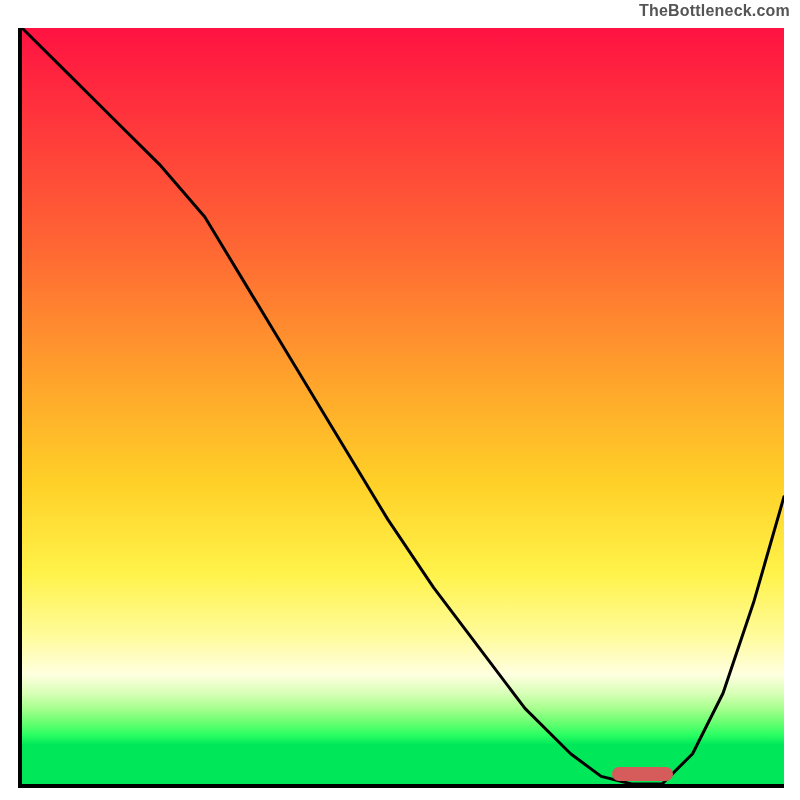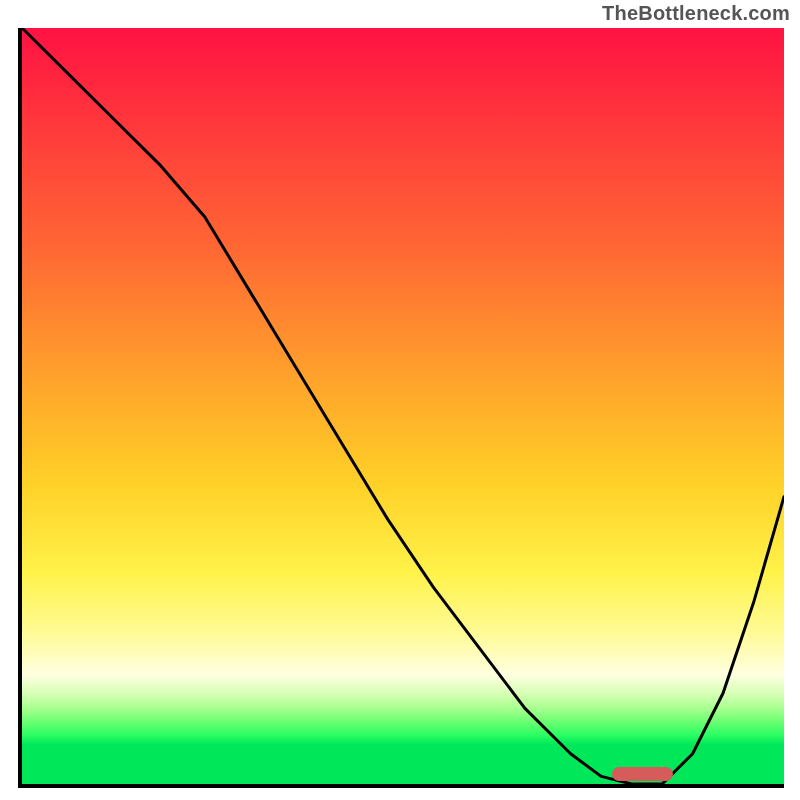--- a/index.html
+++ b/index.html
@@ -13,21 +13,21 @@
   }
   .chart-wrap {
     position: relative;
     width: 800px;
     height: 800px;
   }
   .watermark {
     position: absolute;
     top: 2px;
     right: 10px;
-    font-size: 20px;
+    font-size: 16px;
     font-weight: 600;
     color: #555;
     letter-spacing: 0.2px;
     z-index: 5;
   }
   .plot {
     position: absolute;
     left: 18px;
     top: 28px;
     width: 766px;

